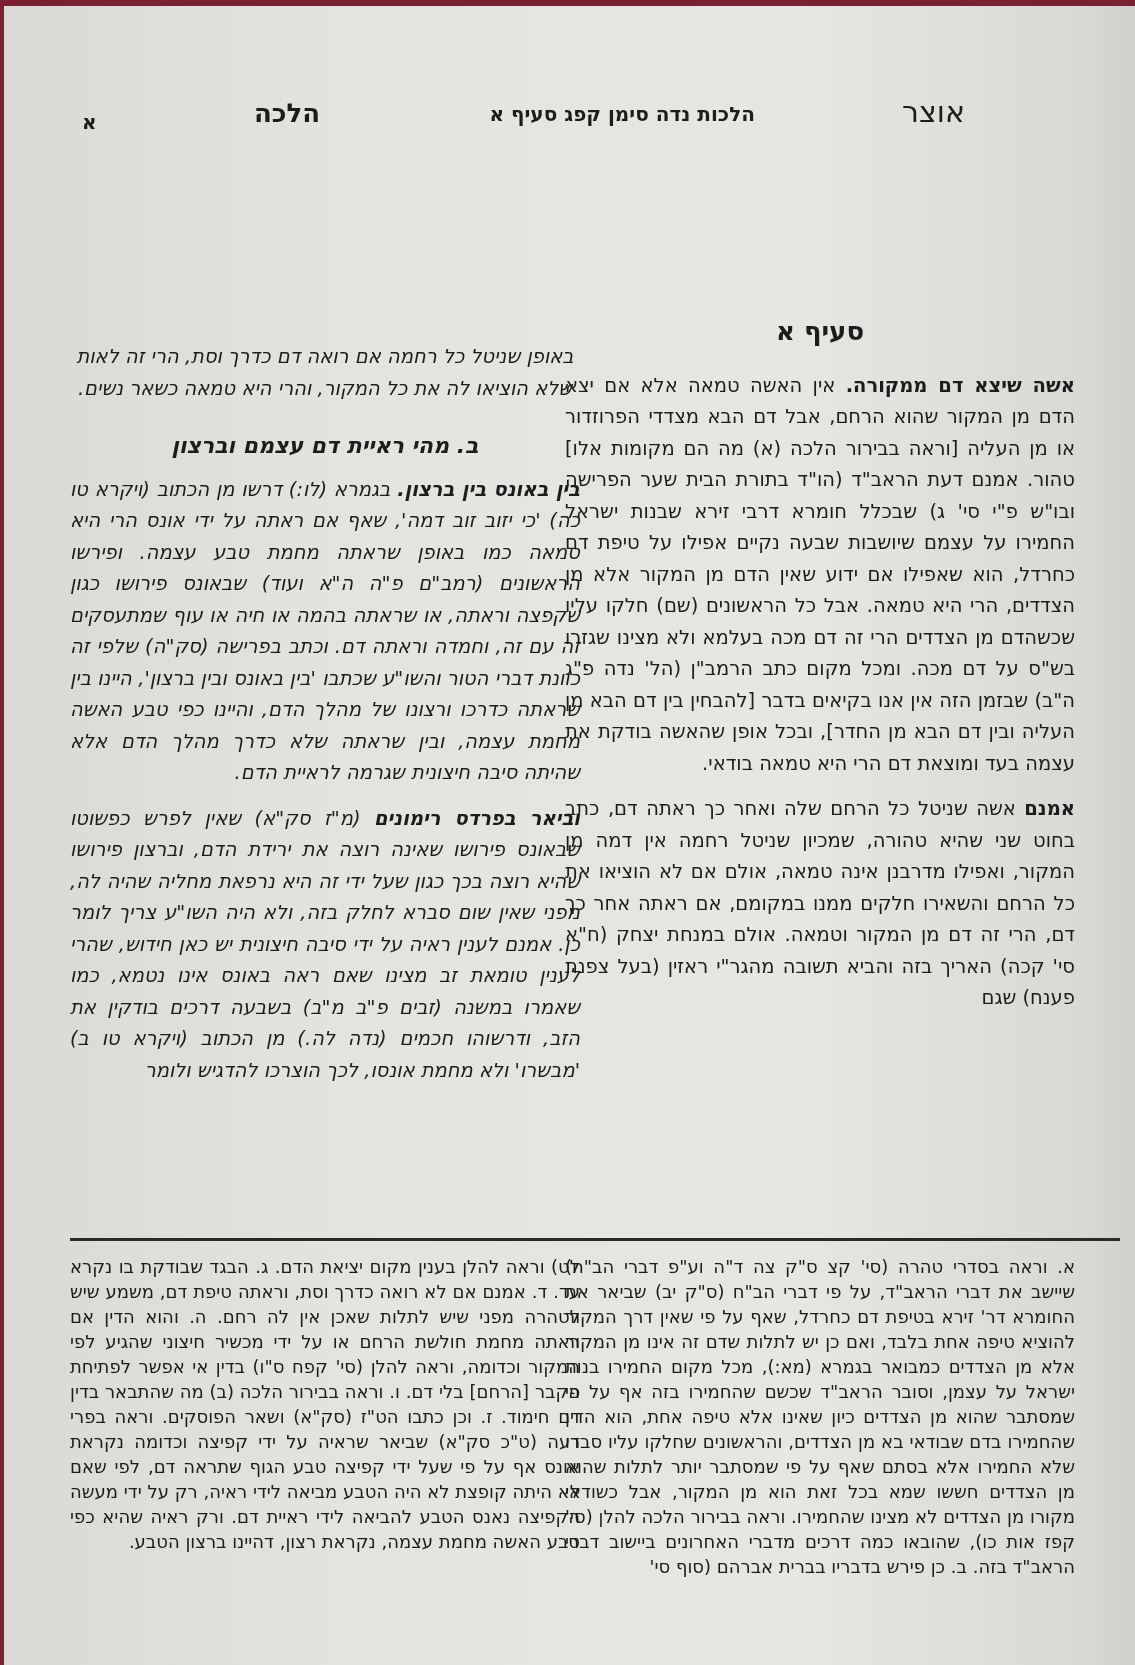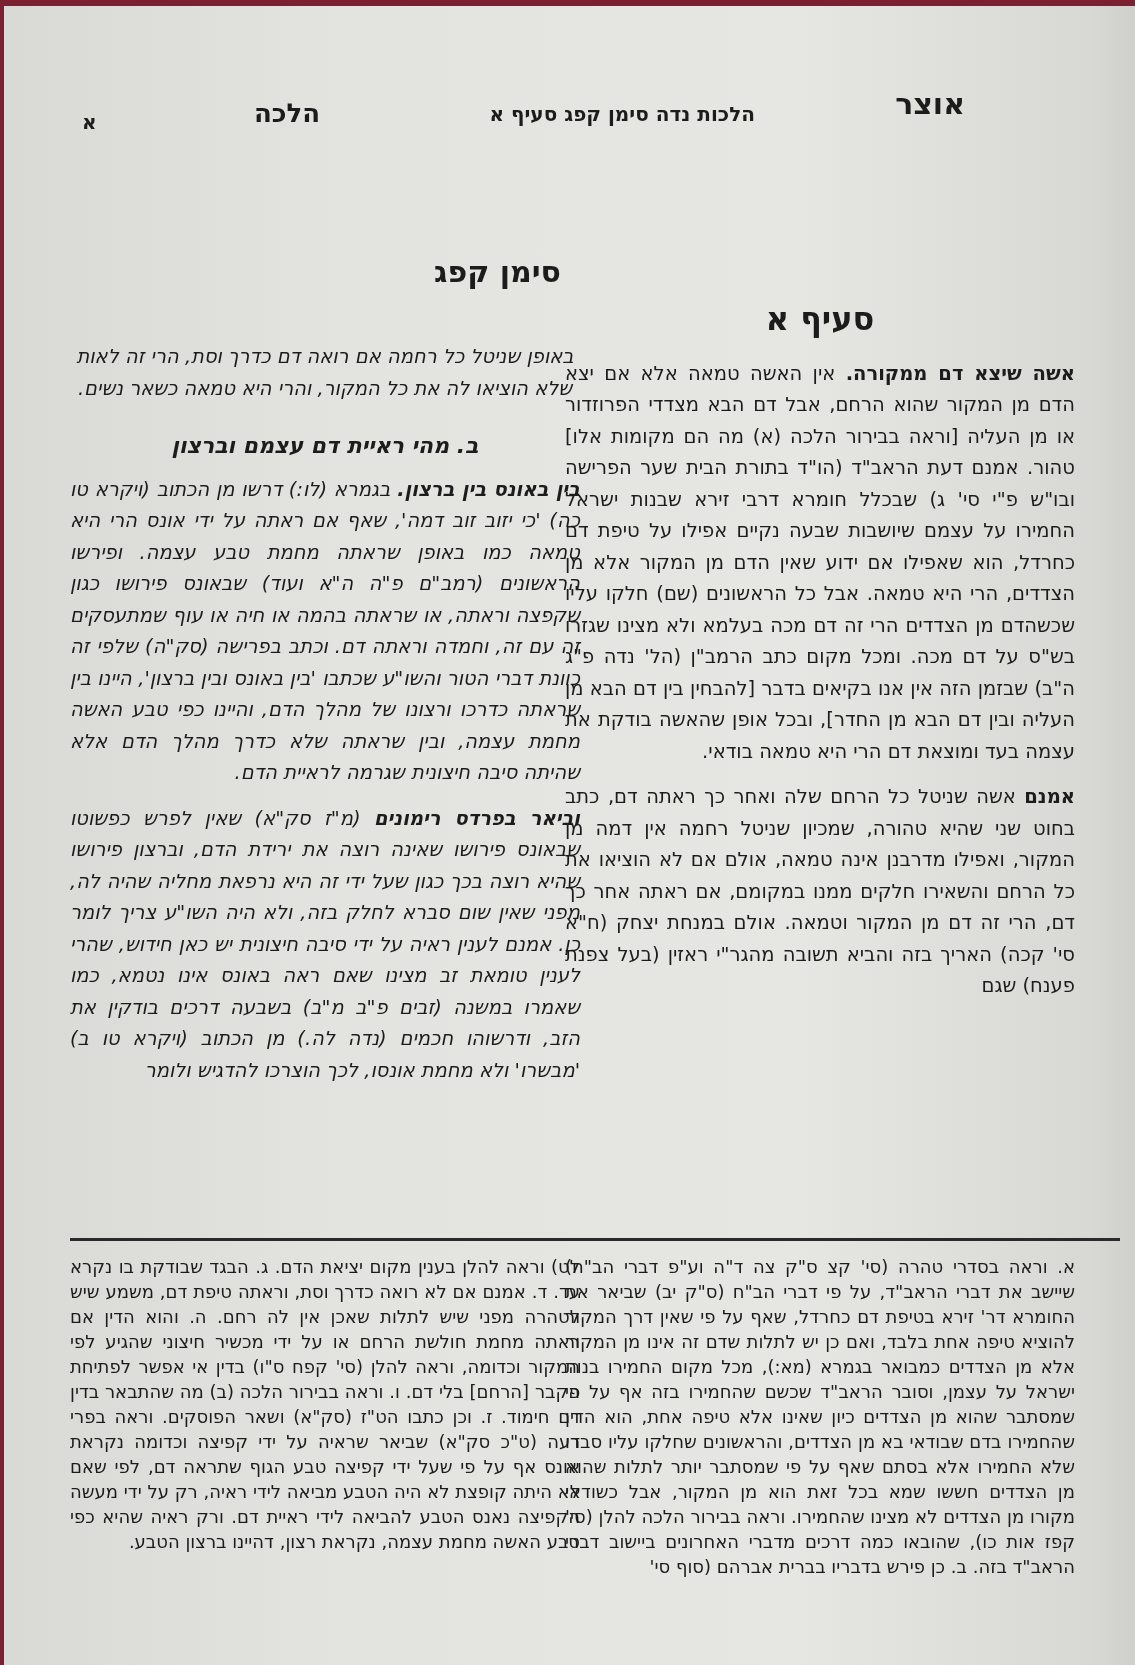--- a/index.html
+++ b/index.html
@@ -7,33 +7,33 @@
     width:1135px; height:1665px; overflow:hidden;
     background:#7a2030;
     font-family:"DejaVu Sans","Liberation Sans",sans-serif;
   }
   .page {
     position:absolute; left:4px; top:6px; width:1131px; height:1659px;
     background:linear-gradient(90deg,#d9d9d6 0%,#e3e3e0 30%,#e6e6e3 70%,#d8d8d4 96%,#cfcfcb 100%);
     color:#1c1c1c;
   }
   .running-head { position:absolute; top:80px; left:0; width:1131px; height:60px; }
-  .rh-otzar { position:absolute; right:170px; top:0; font-size:30px; font-weight:bold; }
+  .rh-otzar { position:absolute; right:170px; top:8px; font-size:30px; font-weight:normal; }
   .rh-center { position:absolute; right:380px; top:16px; font-size:20px; font-weight:bold; }
   .rh-halacha { position:absolute; left:250px; top:12px; font-size:26px; font-weight:bold; }
   .rh-pagenum { position:absolute; left:78px; top:24px; font-size:20px; font-weight:bold; }
 
   .siman-title { position:absolute; top:248px; left:0; width:1131px; text-align:center; font-size:30px; font-weight:bold; }
   .siman-title span { position:relative; left:-72px; }
 
   .col { position:absolute; font-size:19.5px; line-height:31.5px; text-align:justify; text-align-last:auto; }
   .col-right { right:60px; width:510px; top:298px; }
   .col-left { left:66px; width:510px; top:335px;font-style:italic; }
 
-  .seif-title { text-align:center; font-size:32px; font-weight:bold; margin:0 0 22px 0; }
+  .seif-title { text-align:center; font-size:26px; font-weight:bold; margin:12px 0 22px 0; }
   .sec-title { text-align:center; font-size:22px; font-weight:bold; margin:0 0 12px 0; }
   .para { margin:0 0 14px 0; }
   .para .hd { font-weight:bold; }
   .center-last { text-align:center; }
   .subhead { font-weight:bold; font-size:20px; margin-top:26px; }
 
   .rule { position:absolute; top:1232px; left:66px; width:1050px; height:3px; background:#2a2a2a; }
 
   .fn-col { position:absolute; top:1248px; width:510px; font-size:18px; line-height:25px; text-align:justify; }
   .fn-right { right:60px; }
@@ -44,23 +44,20 @@
 
 <div class="page">
 
   <div class="running-head">
     <div class="rh-otzar">אוצר</div>
     <div class="rh-center">הלכות נדה סימן קפג סעיף א</div>
     <div class="rh-halacha">הלכה</div>
     <div class="rh-pagenum">א</div>
   </div>
 
-  <div class="siman-title">
-    <span>סימן קפג</span>
-  </div>
 
   <div class="col col-right">
     <div class="seif-title">סעיף א</div>
     <p class="para">
       <span class="hd">אשה שיצא דם ממקורה.</span><span> אין האשה טמאה אלא אם יצא הדם מן המקור שהוא הרחם, אבל דם הבא מצדדי הפרוזדור או מן העליה [וראה בבירור הלכה (א) מה הם מקומות אלו] טהור. אמנם דעת הראב"ד (הו"ד בתורת הבית שער הפרישה ובו"ש פ"י סי' ג) שבכלל חומרא דרבי זירא שבנות ישראל החמירו על עצמם שיושבות שבעה נקיים אפילו על טיפת דם כחרדל, הוא שאפילו אם ידוע שאין הדם מן המקור אלא מן הצדדים, הרי היא טמאה. אבל כל הראשונים (שם) חלקו עליו שכשהדם מן הצדדים הרי זה דם מכה בעלמא ולא מצינו שגזרו בש"ס על דם מכה. ומכל מקום כתב הרמב"ן (הל' נדה פ"ג ה"ב) שבזמן הזה אין אנו בקיאים בדבר [להבחין בין דם הבא מן העליה ובין דם הבא מן החדר], ובכל אופן שהאשה בודקת את עצמה בעד ומוצאת דם הרי היא טמאה בודאי.</span>
     </p>
     <p class="para">
       <span class="hd">אמנם</span><span> אשה שניטל כל הרחם שלה ואחר כך ראתה דם, כתב בחוט שני שהיא טהורה, שמכיון שניטל רחמה אין דמה מן המקור, ואפילו מדרבנן אינה טמאה, אולם אם לא הוציאו את כל הרחם והשאירו חלקים ממנו במקומם, אם ראתה אחר כך דם, הרי זה דם מן המקור וטמאה. אולם במנחת יצחק (ח"א סי' קכה) האריך בזה והביא תשובה מהגר"י ראזין (בעל צפנת פענח) שגם</span>
     </p>
   </div>

